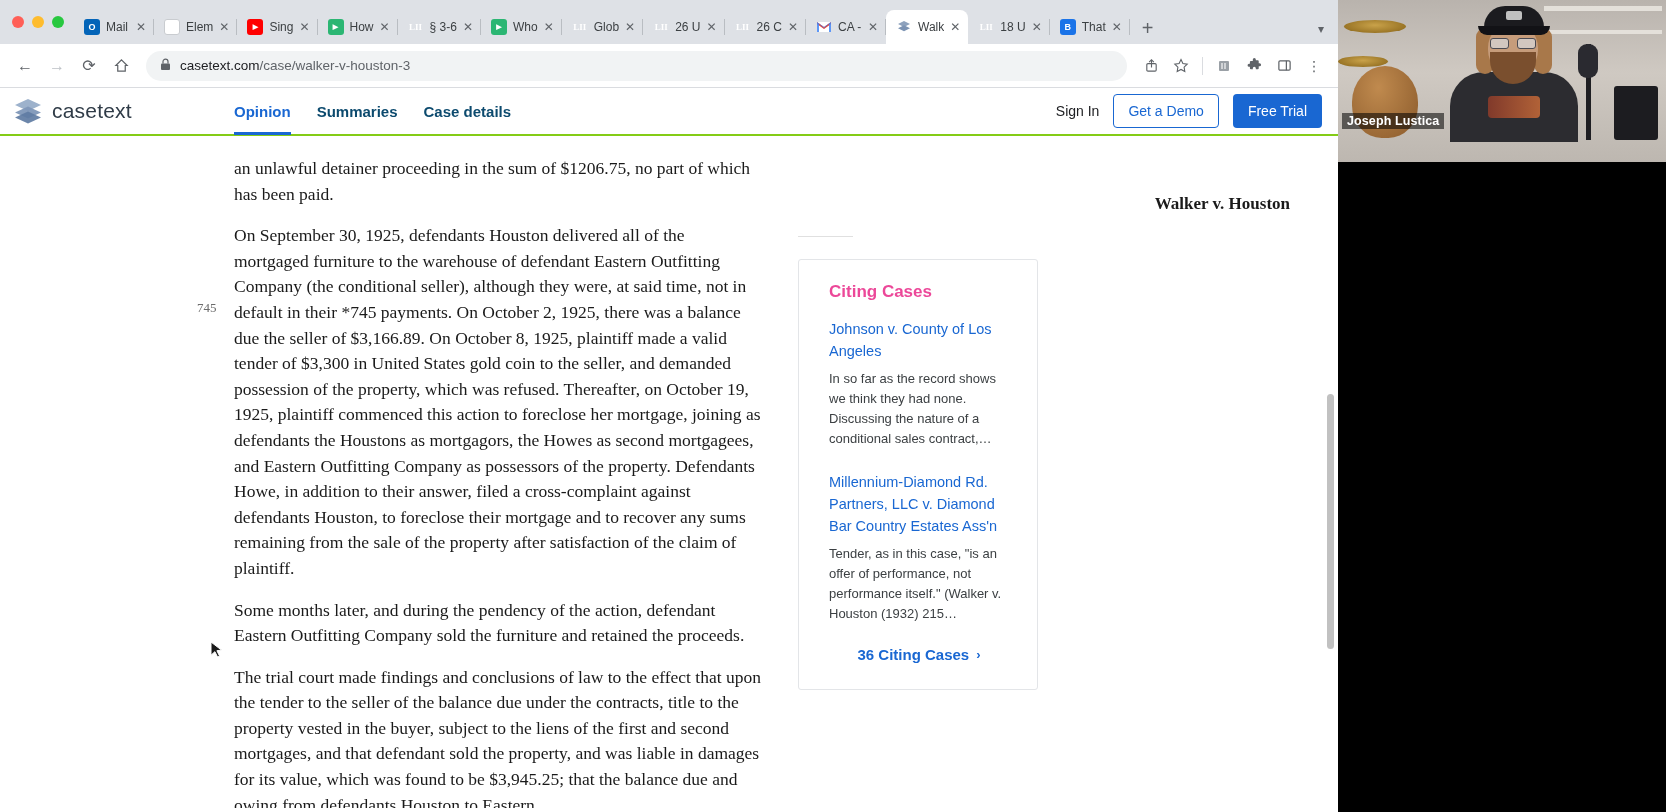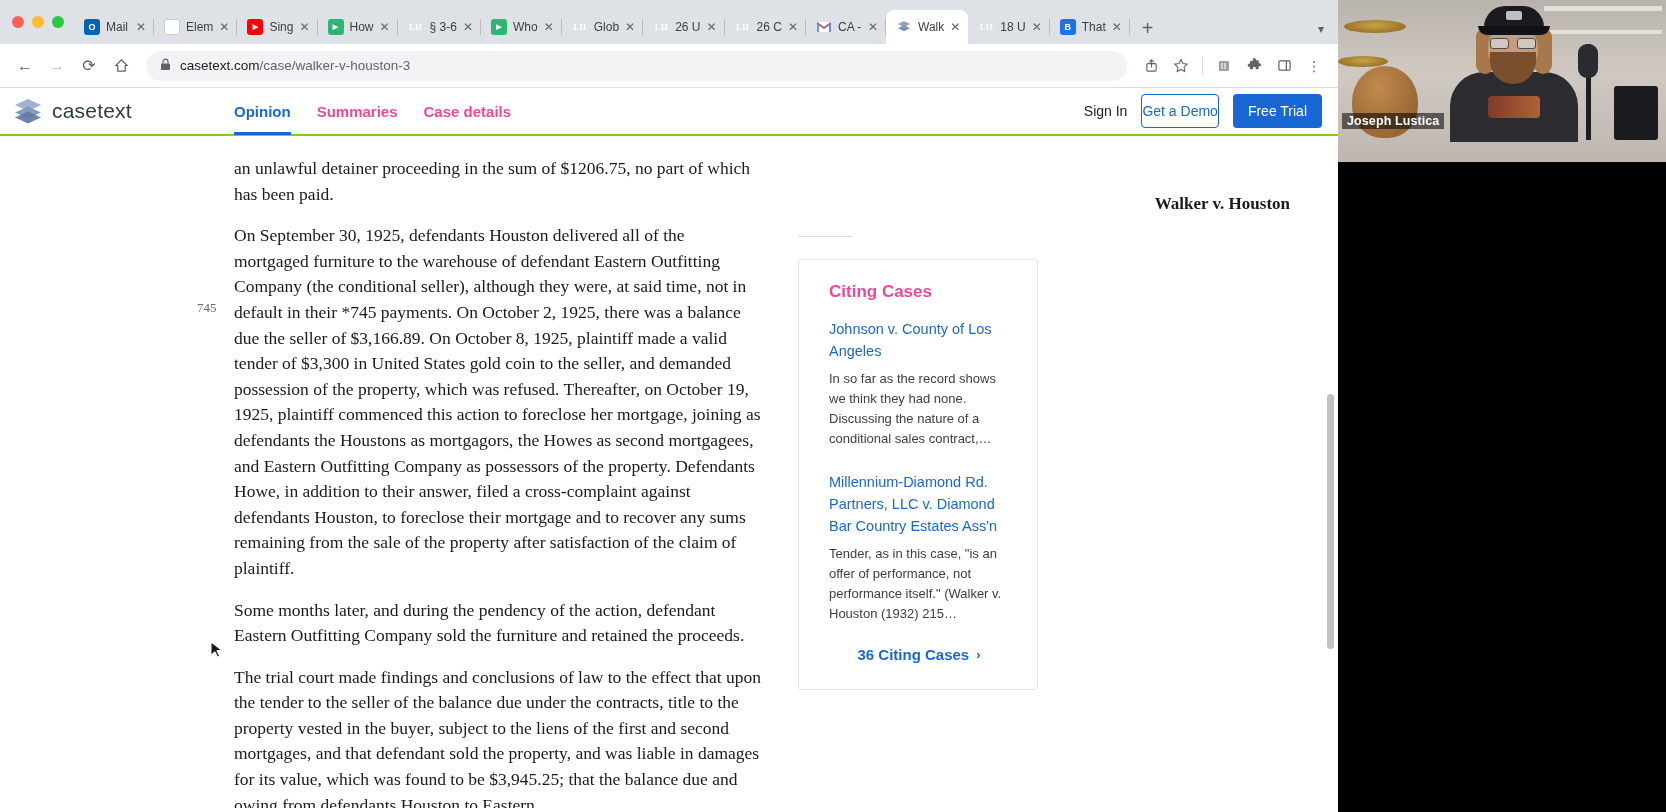--- a/index.html
+++ b/index.html
@@ -84,32 +84,32 @@
   
   .site-header {
     height: 48px; background: #fff; display: flex; align-items: center;
     padding: 0 0 0 14px; border-bottom: 2px solid #84cc16; position: relative;
   }
   .brand { display: flex; align-items: center; gap: 10px; width: 200px; }
   .brand-logo { width: 28px; height: 26px; position: relative; }
   .brand-name { font-size: 21px; color: #2f3b47; letter-spacing: .2px; }
   .nav-tabs { display: flex; align-items: center; gap: 26px; height: 48px; margin-left: 20px; }
   .nav-tab {
-    font-size: 15px; font-weight: bold; color: #ec4899; height: 48px;
+    font-size: 15px; font-weight: bold; color: #0c4a6e; height: 48px;
     display: flex; align-items: center; position: relative;
   }
   .nav-tab.active { color: #1967d2; }
   .nav-tab.active::after {
     content: ""; position: absolute; left: 0; right: 0; bottom: 0; height: 3px; background: #1967d2;
   }
   .header-right { margin-left: auto; display: flex; align-items: center; gap: 14px; padding-right: 16px; }
   .signin { font-size: 14px; color: #202124; }
   .btn-outline {
     font-size: 14px; color: #1967d2; border: 1px solid #1967d2;
-    border-radius: 4px; padding: 8px 0; background: #fff; white-space: nowrap;
+    border-radius: 4px; padding: 8px 14px; background: #fff; white-space: nowrap;
   }
   .btn-solid {
     font-size: 14px; color: #fff; background: #1967d2; border-radius: 4px;
     padding: 9px 15px; white-space: nowrap;
   }
 
   
   .page { position: relative; height: 672px; background: #fff; overflow: hidden; }
   .content-wrap { display: flex; padding: 0; height: 100%; position: relative; }
 

